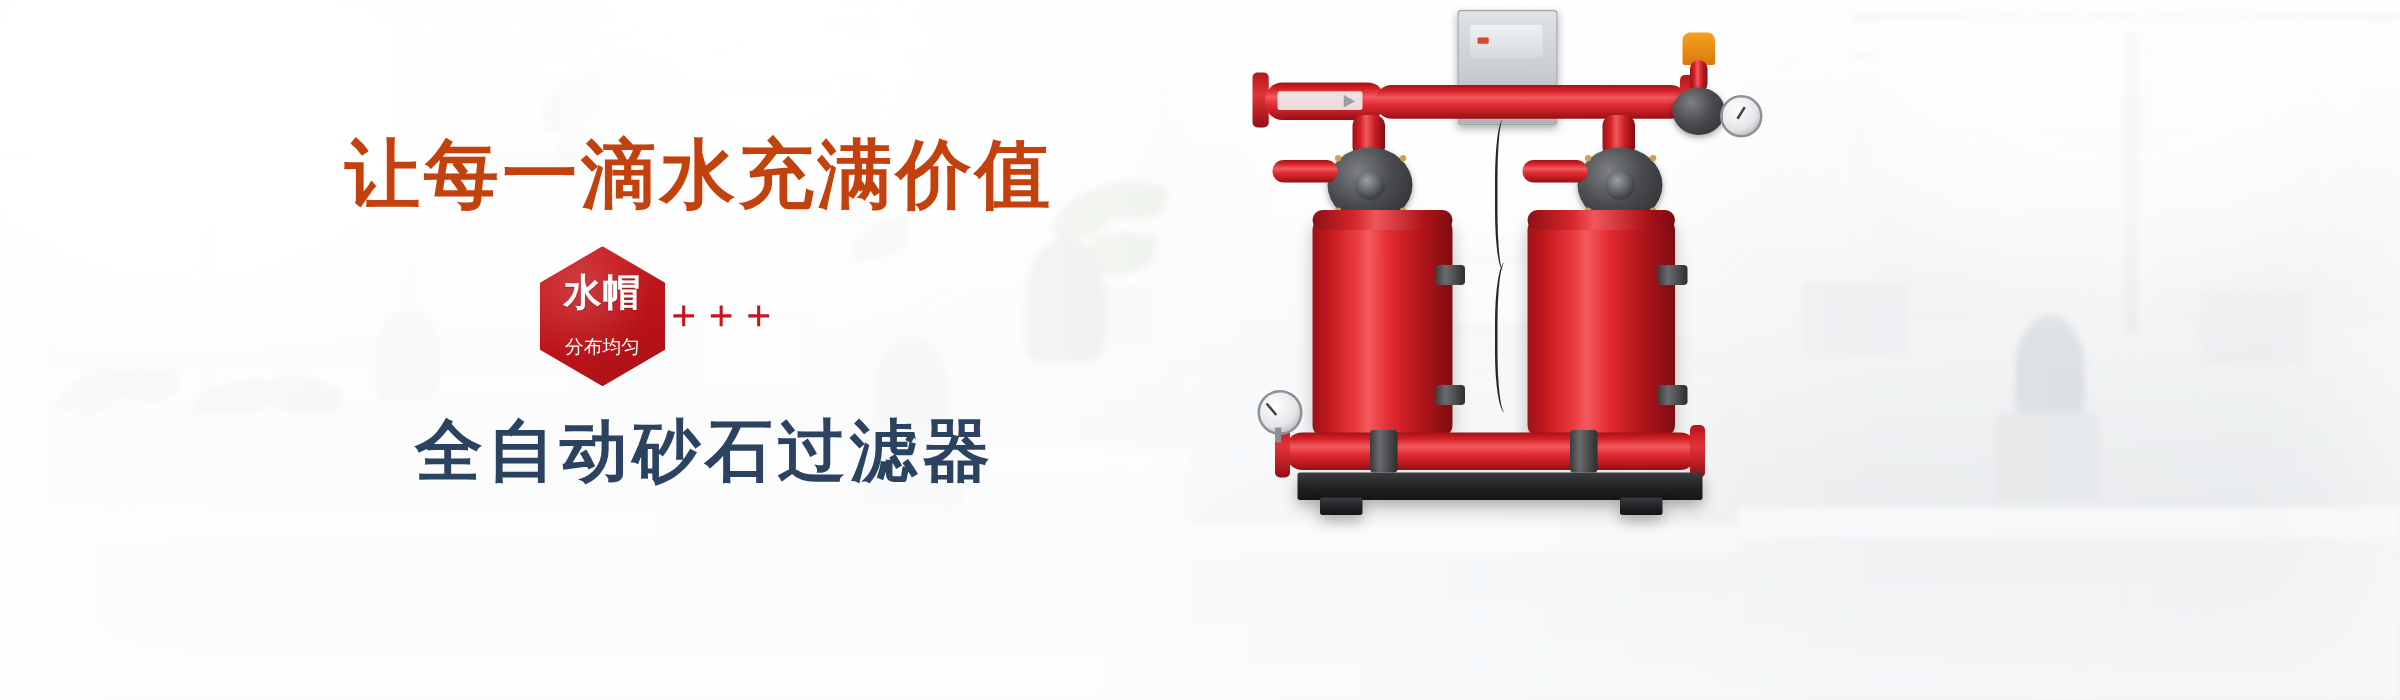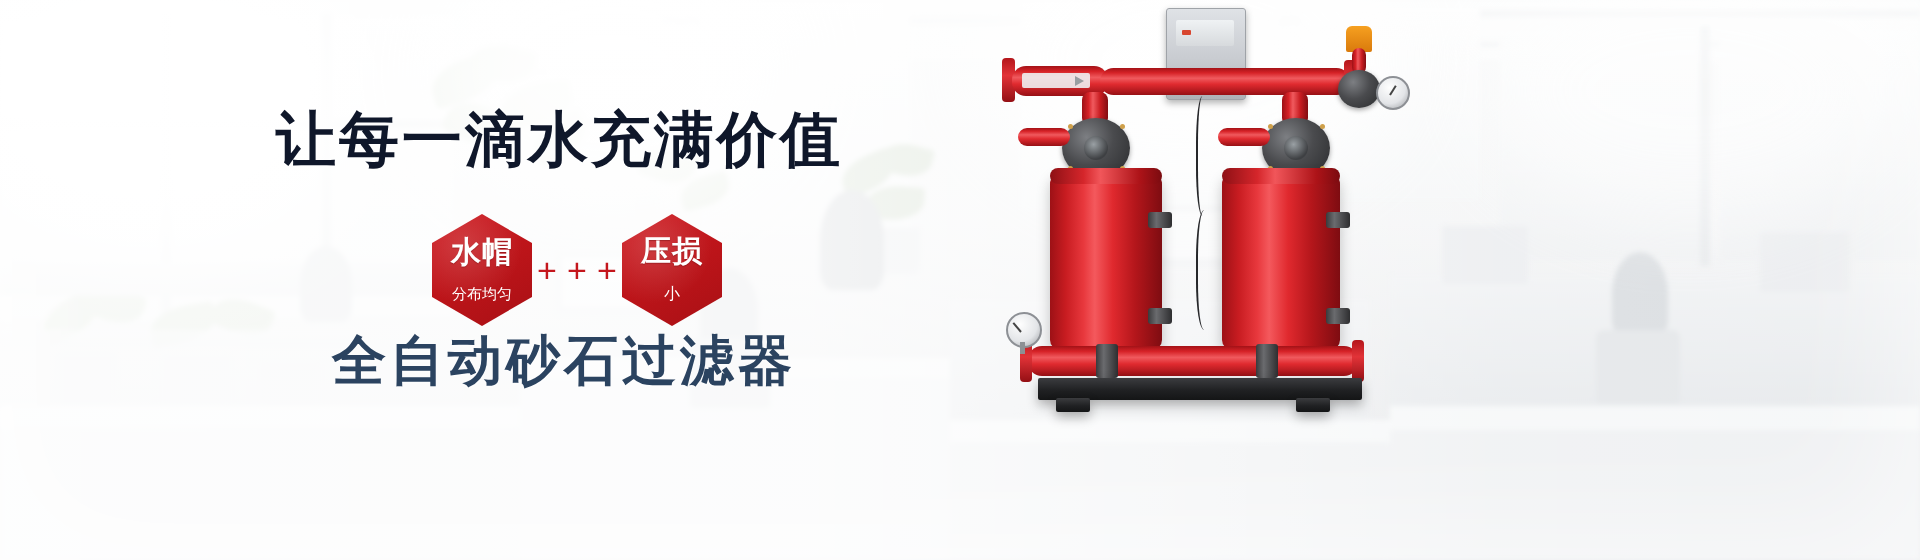--- a/index.html
+++ b/index.html
@@ -57,33 +57,33 @@
   .copy{position:absolute;left:0;top:0;width:1000px;height:560px;}
   .eyebrow{
     position:absolute;left:228px;top:44px;
     font-size:31px;font-weight:bold;letter-spacing:3px;
     color:#2b4360;
     text-shadow:0 1px 0 rgba(255,255,255,.7);
   }
   .headline{
     position:absolute;left:276px;top:100px;
     font-size:60px;font-weight:bold;letter-spacing:3px;
-    color:#0f172a;white-space:nowrap;
+    color:#c2410c;white-space:nowrap;
     text-shadow:0 2px 2px rgba(255,255,255,.55);
   }
   .subtitle{
     position:absolute;left:332px;top:325px;
     font-size:54px;font-weight:bold;letter-spacing:4px;
     color:#2b4360;white-space:nowrap;
     text-shadow:0 2px 2px rgba(255,255,255,.5);
   }
 
   
   .features{
-    position:absolute;left:432px;top:214px;
+    position:absolute;left:432px;top:197px;
     display:flex;align-items:center;gap:0;
   }
   .hex{
     width:100px;height:112px;
     background:#c4161c;
     background-image:
       radial-gradient(circle at 32% 28%, rgba(255,255,255,.16) 0%, rgba(255,255,255,0) 55%),
       linear-gradient(150deg,#cf1a20 0%,#bb1419 55%,#a91015 100%);
     clip-path:polygon(50% 0%,100% 26%,100% 74%,50% 100%,0% 74%,0% 26%);
     display:flex;flex-direction:column;align-items:center;justify-content:center;
@@ -346,23 +346,19 @@
       </div>
 
       <div class="plus">+</div>
 
 
       <div class="plus">+</div>
 
 
       <div class="plus">+</div>
 
-      <div class="hex">
-        <div class="big">压损</div>
-        <div class="small tiny">小</div>
-      </div>
 
     </div>
 
     <div class="subtitle">全自动砂石过滤器</div>
   </div>
 
 </div>
 
 </body></html>

